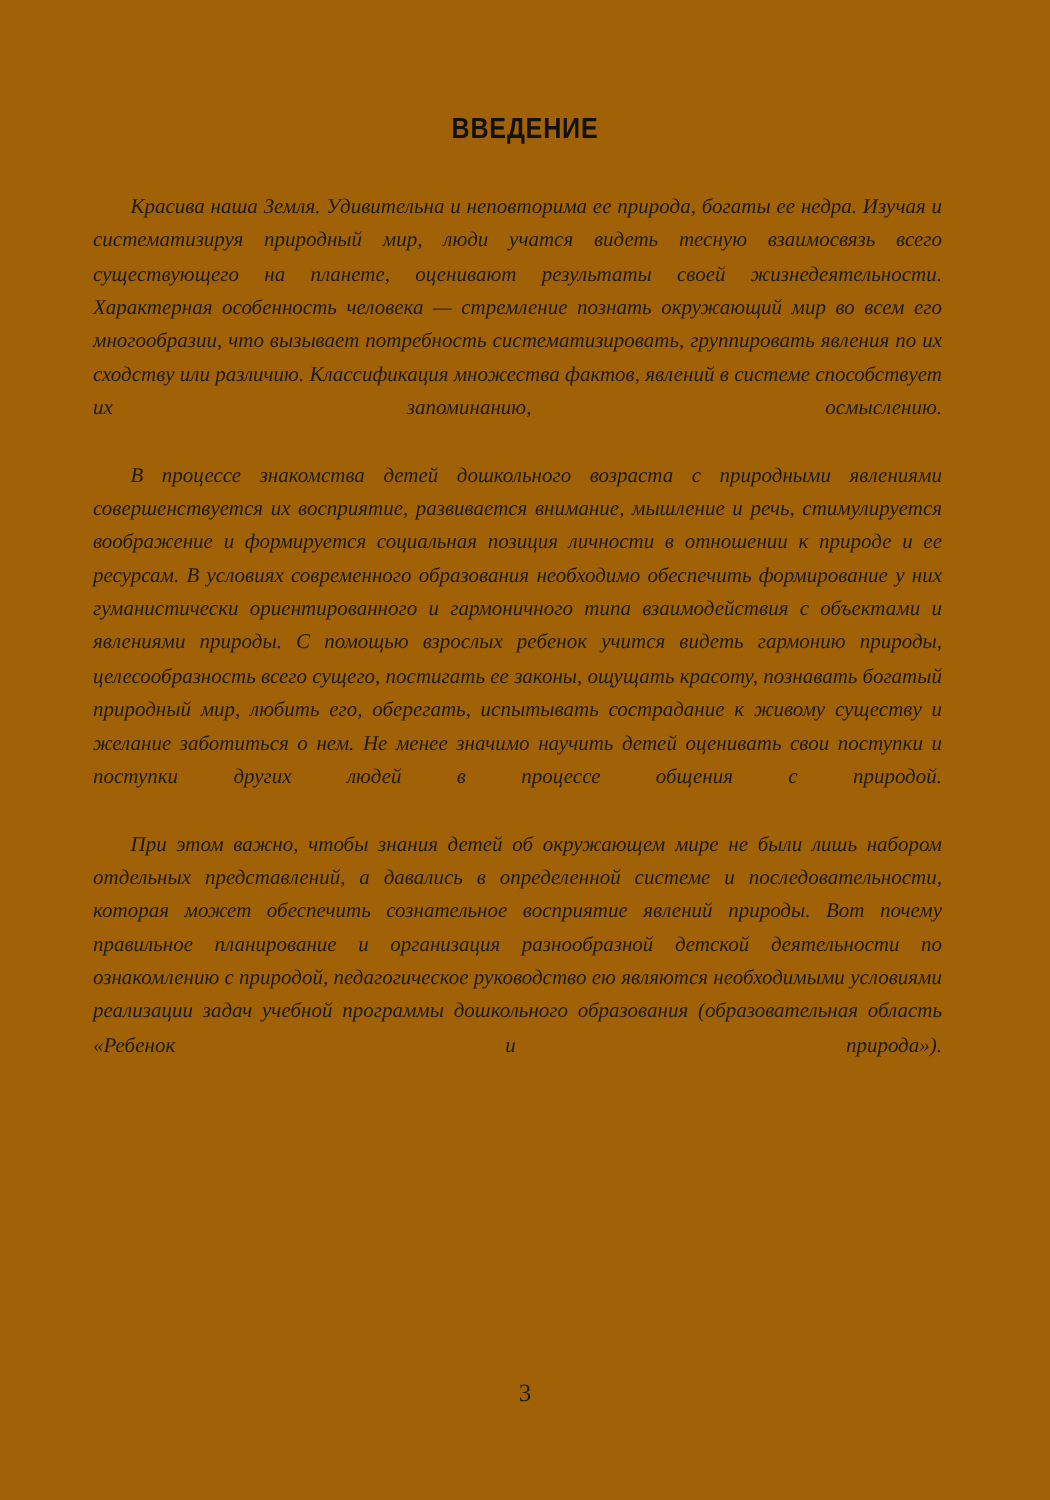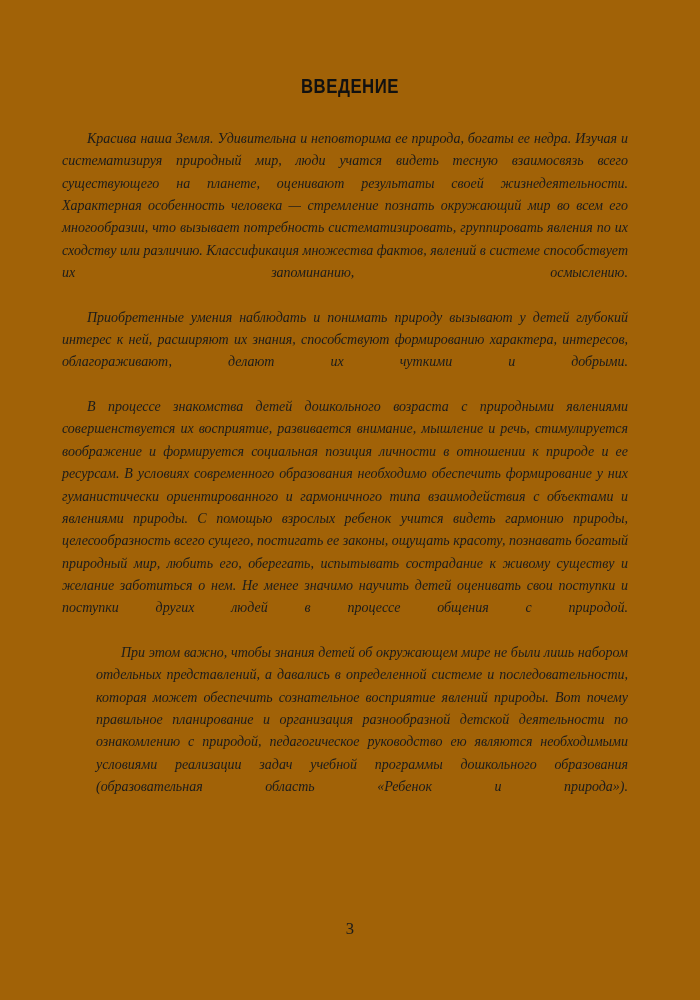--- a/index.html
+++ b/index.html
@@ -56,21 +56,20 @@
     font-style: italic;
   }
 
   .body-text p {
     margin: 0;
     text-indent: 25px;
     text-align: justify;
   }
   .body-text p:last-child {
     text-align: justify;
-    margin-left: 34px;
   }
   
   .body-text p::after {
     content: "";
     display: inline-block;
     width: 100%;
   }
 
   
   .folio {
@@ -86,20 +85,19 @@
 </style>
 </head>
 <body>
 
 <div class="page">
 
   <h1 class="page-heading">ВВЕДЕНИЕ</h1>
 
   <div class="body-text">
     <p>Красива наша Земля. Удивительна и неповторима ее природа, богаты ее недра. Изучая и систематизируя природный мир, люди учатся видеть тесную взаимосвязь всего существующего на планете, оценивают результаты своей жизнедеятельности. Характерная особенность человека — стремление познать окружающий мир во всем его многообразии, что вызывает потребность систематизировать, группировать явления по их сходству или различию. Классификация множества фактов, явлений в системе способствует их запоминанию, осмыслению.</p>
-    <p>Приобретенные умения наблюдать и понимать природу вызывают у детей глубокий интерес к ней, расширяют их знания, способствуют формированию характера, интересов, облагораживают, делают их чуткими и добрыми.</p>
     <p>В процессе знакомства детей дошкольного возраста с природными явлениями совершенствуется их восприятие, развивается внимание, мышление и речь, стимулируется воображение и формируется социальная позиция личности в отношении к природе и ее ресурсам. В условиях современного образования необходимо обеспечить формирование у них гуманистически ориентированного и гармоничного типа взаимодействия с объектами и явлениями природы. С помощью взрослых ребенок учится видеть гармонию природы, целесообразность всего сущего, постигать ее законы, ощущать красоту, познавать богатый природный мир, любить его, оберегать, испытывать сострадание к живому существу и желание заботиться о нем. Не менее значимо научить детей оценивать свои поступки и поступки других людей в процессе общения с природой.</p>
     <p>При этом важно, чтобы знания детей об окружающем мире не были лишь набором отдельных представлений, а давались в определенной системе и последовательности, которая может обеспечить сознательное восприятие явлений природы. Вот почему правильное планирование и организация разнообразной детской деятельности по ознакомлению с природой, педагогическое руководство ею являются необходимыми условиями реализации задач учебной программы дошкольного образования (образовательная область «Ребенок и природа»).</p>
   </div>
 
   <div class="folio">3</div>
 
 </div>
 
 </body></html>

